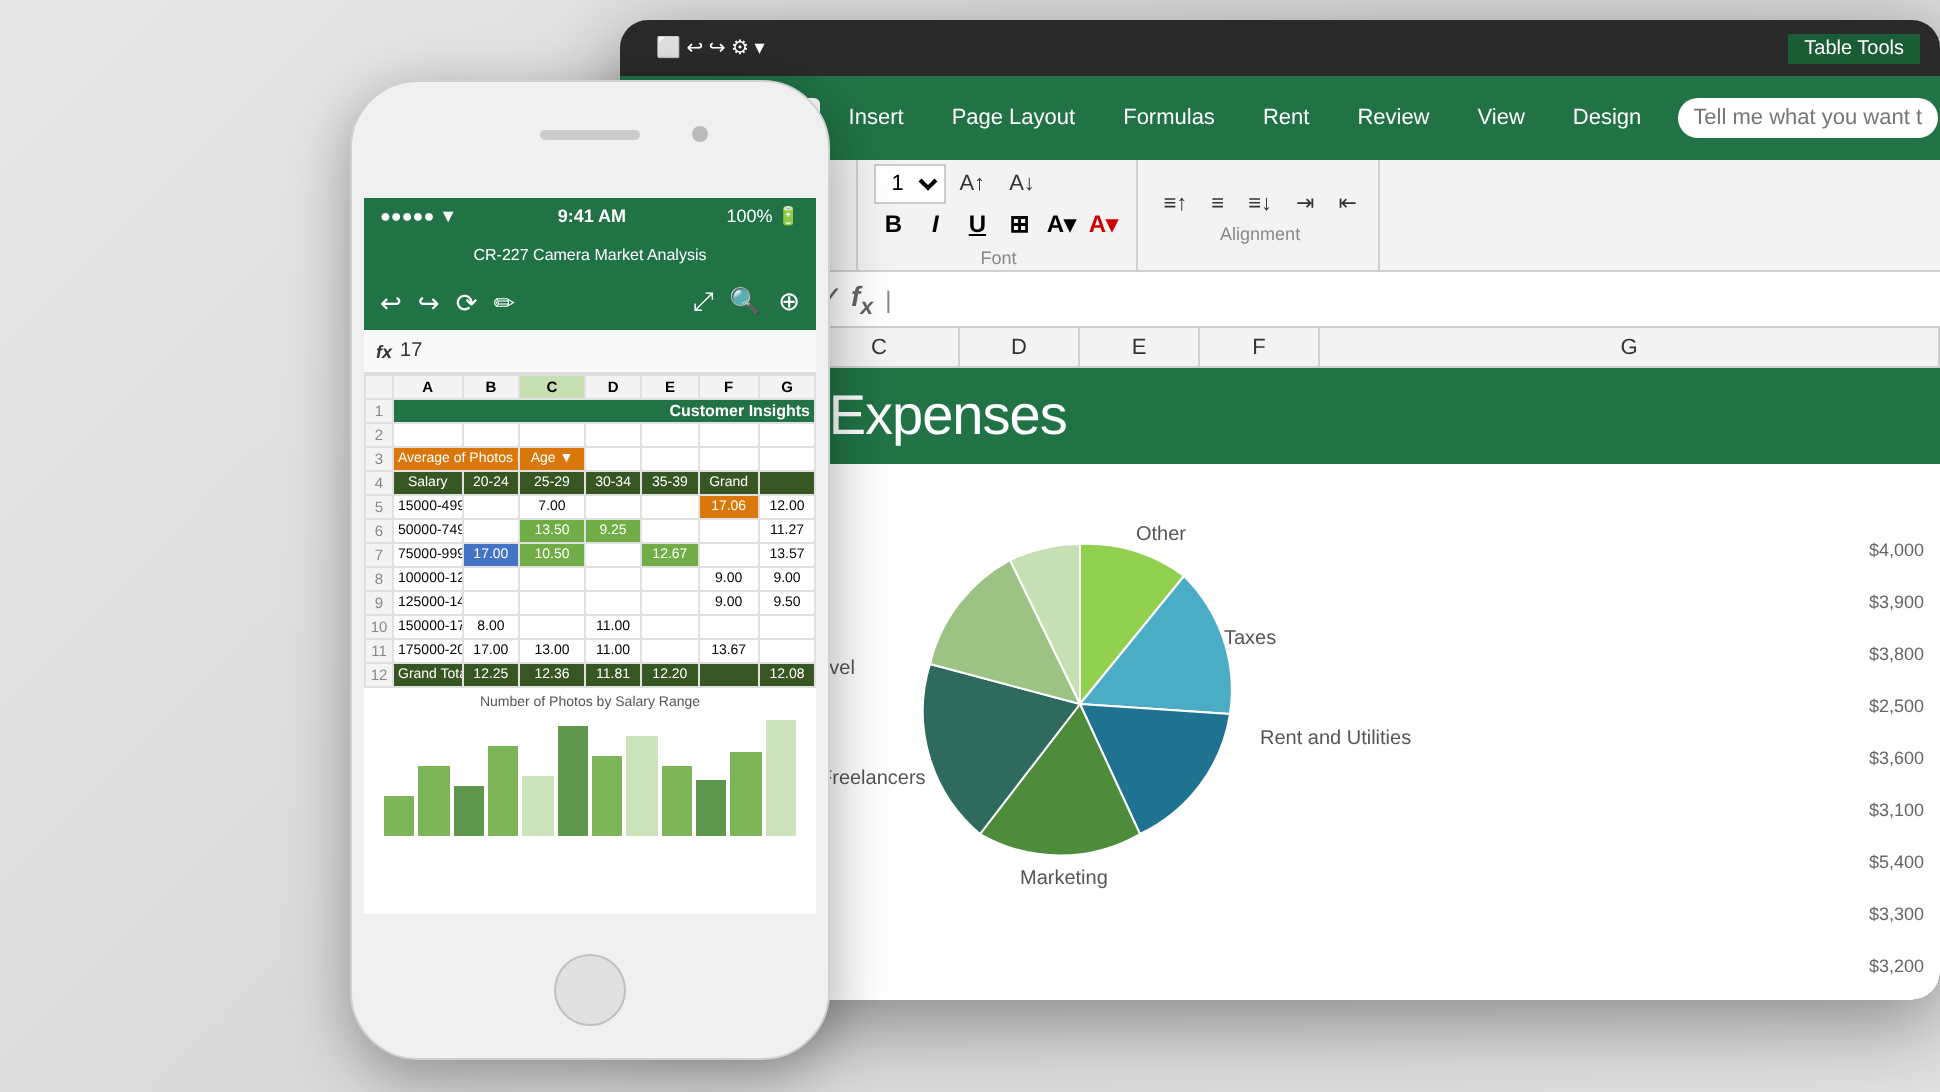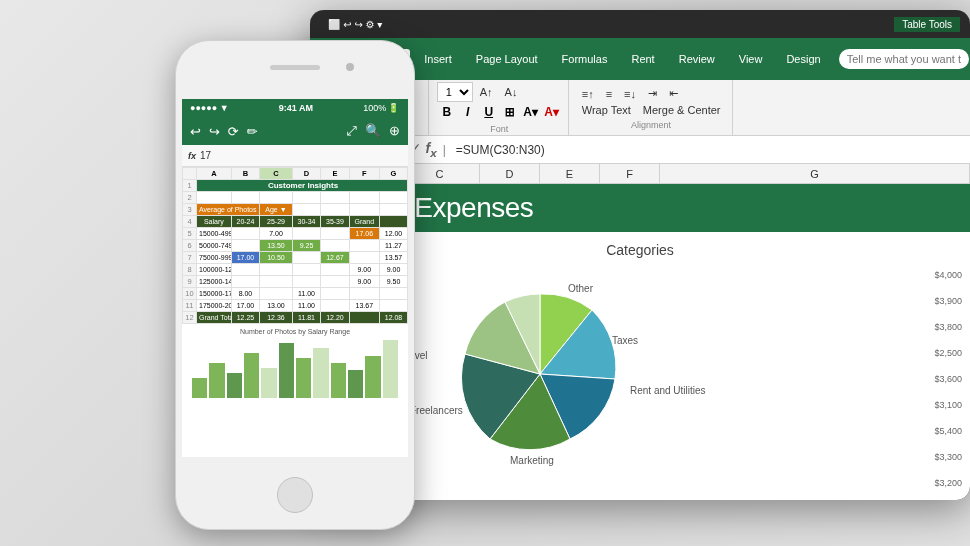--- a/index.html
+++ b/index.html
@@ -524,42 +524,33 @@
         </div>
 
         <div class="ribbon-group">
           <div class="btn-group">
             <button class="rb-btn">≡↑</button>
             <button class="rb-btn">≡</button>
             <button class="rb-btn">≡↓</button>
             <button class="rb-btn">⇥</button>
             <button class="rb-btn">⇤</button>
           </div>
-          <div class="btn-group">
-            <button class="rb-btn">
-              <span>Wrap Text</span>
-            </button>
-            <button class="rb-btn">
-              <span>Merge &amp; Center</span>
-            </button>
-          </div>
           <span class="ribbon-group-label">Alignment</span>
         </div>
 
       </div>
 
       <div class="formula-bar">
         <input class="name-box" value="B" style="">
         <div class="formula-icons">
           <span style="cursor:pointer;">✕</span>
           <span style="cursor:pointer;">✓</span>
           <span style="cursor:pointer;font-style:italic;font-weight:bold;">f<sub>x</sub></span>
         </div>
         <span style="color:#888;margin-right:4px;">|</span>
-        <input type="text" class="formula-input" value="=SUM(C30:N30)" style="">
       </div>
 
       <div class="col-headers">
         <div class="col-header" style="width:30px;background:#217346;"></div>
         <div class="col-header" style="width:60px;">B</div>
         <div class="col-header" style="width:80px;">C</div>
         <div class="col-header" style="width:60px;">D</div>
         <div class="col-header" style="width:60px;">E</div>
         <div class="col-header" style="width:60px;">F</div>
         <div class="col-header" style="flex:1;">G</div>
@@ -567,21 +558,20 @@
 
       <div class="sheet-main">
 
         <div style="position:relative;flex:1;overflow:hidden;">
 
           <div class="green-header">
             <span>ontoso Expenses</span>
           </div>
 
           <div style="padding:10px 20px;position:relative;">
-            <div style="text-align:center;font-size:14px;color:#444;margin-bottom:6px;">Categories</div>
 
             
             <svg width="380" height="230" viewBox="0 0 380 230" style="margin-left:20px;">
 
               <path d="M190,110 L190,30 A80,80 0 0,1 242,46 Z" fill="#92d050" stroke="#fff" stroke-width="1"></path>
 
               <path d="M190,110 L242,46 A80,80 0 0,1 265,115 Z" fill="#4bacc6" stroke="#fff" stroke-width="1"></path>
 
               <path d="M190,110 L265,115 A80,80 0 0,1 220,175 Z" fill="#1f7391" stroke="#fff" stroke-width="1"></path>
 
@@ -627,20 +617,23 @@
   <div class="phone-home"></div>
 
   <div class="phone-screen">
 
     <div class="phone-status">
       <span>●●●●● ▼</span>
       <span style="font-weight:700;">9:41 AM</span>
       <span>100% 🔋</span>
     </div>
 
+    <div style="background:#217346;height:20px;display:flex;align-items:center;justify-content:center;padding:0 4px;">
+      <span style="color:#fff;font-size:8px;text-align:center;">CR-227 Camera Market Analysis</span>
+    </div>
 
     <div class="phone-ribbon">
       <div class="phone-ribbon-icons">
         <span style="cursor:pointer;">↩</span>
         <span style="cursor:pointer;">↪</span>
         <span style="cursor:pointer;">⟳</span>
         <span style="cursor:pointer;">✏</span>
       </div>
       <div class="phone-ribbon-icons">
         <span style="cursor:pointer;">⤢</span>
@@ -665,21 +658,21 @@
             <th class="col-head">D</th>
             <th class="col-head">E</th>
             <th class="col-head">F</th>
             <th class="col-head">G</th>
           </tr>
         </thead>
         <tbody>
 
           <tr>
             <td class="row-num">1</td>
-            <td colspan="7" class="green-header-cell" style="text-align:center;padding-left:4px;font-size:8px;">Customer Insights</td>
+            <td colspan="7" class="green-header-cell" style="text-align:right;padding-left:4px;font-size:8px;">Customer Insights</td>
           </tr>
 
           <tr>
             <td class="row-num">2</td>
             <td></td>
               <td></td>
               <td></td>
               <td></td>
               <td></td>
               <td></td>

